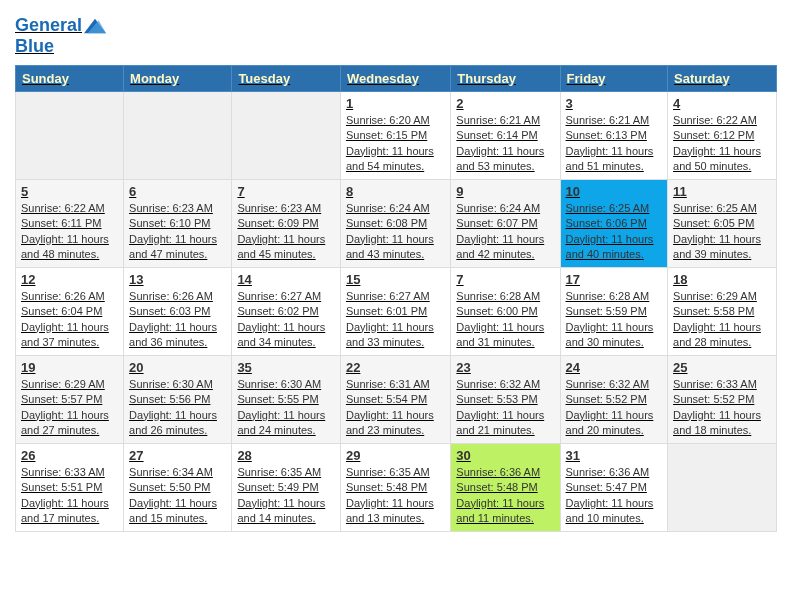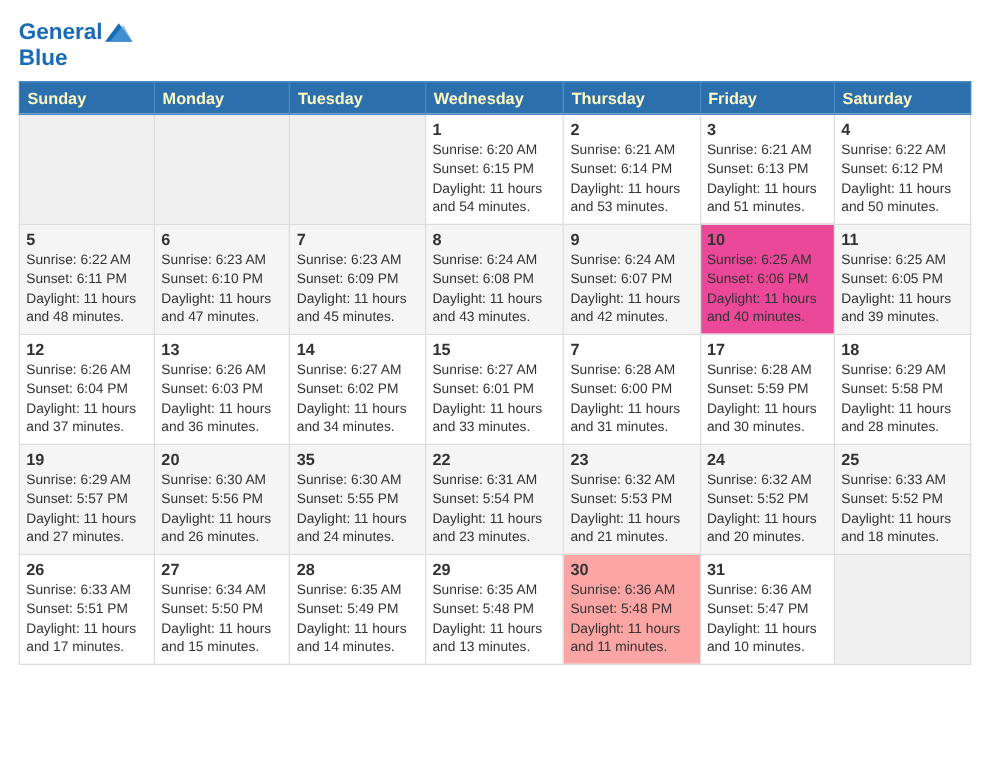--- a/index.html
+++ b/index.html
@@ -8,20 +8,21 @@
       background: #fff;
       width: 792px;
       height: 612px;
       overflow: hidden;
     }
     .page {
       width: 792px;
       height: 612px;
       padding: 10px 15px;
       background: #fff;
+      text-decoration: underline;
     }
     .header {
       display: flex;
       justify-content: space-between;
       align-items: flex-start;
       margin-bottom: 8px;
     }
     .logo {
       display: flex;
       align-items: center;
@@ -185,21 +186,21 @@
             <div class="day-info" style="white-space: pre-line;">Sunrise: 6:24 AM
 Sunset: 6:08 PM
 Daylight: 11 hours and 43 minutes.</div>
           </td>
           <td style="background: rgb(245, 245, 245);">
             <div class="day-num">9</div>
             <div class="day-info" style="white-space: pre-line;">Sunrise: 6:24 AM
 Sunset: 6:07 PM
 Daylight: 11 hours and 42 minutes.</div>
           </td>
-          <td style="background: #ec4899;">
+          <td style="background: #0ea5e9;">
             <div class="day-num">10</div>
             <div class="day-info" style="white-space: pre-line;">Sunrise: 6:25 AM
 Sunset: 6:06 PM
 Daylight: 11 hours and 40 minutes.</div>
           </td>
           <td style="background: rgb(245, 245, 245);">
             <div class="day-num">11</div>
             <div class="day-info" style="white-space: pre-line;">Sunrise: 6:25 AM
 Sunset: 6:05 PM
 Daylight: 11 hours and 39 minutes.</div>
@@ -311,21 +312,21 @@
             <div class="day-info" style="white-space: pre-line;">Sunrise: 6:35 AM
 Sunset: 5:49 PM
 Daylight: 11 hours and 14 minutes.</div>
           </td>
           <td style="background: rgb(255, 255, 255);">
             <div class="day-num">29</div>
             <div class="day-info" style="white-space: pre-line;">Sunrise: 6:35 AM
 Sunset: 5:48 PM
 Daylight: 11 hours and 13 minutes.</div>
           </td>
-          <td style="background: #fca5a5;">
+          <td style="background: #bef264;">
             <div class="day-num">30</div>
             <div class="day-info" style="white-space: pre-line;">Sunrise: 6:36 AM
 Sunset: 5:48 PM
 Daylight: 11 hours and 11 minutes.</div>
           </td>
           <td style="background: rgb(255, 255, 255);">
             <div class="day-num">31</div>
             <div class="day-info" style="white-space: pre-line;">Sunrise: 6:36 AM
 Sunset: 5:47 PM
 Daylight: 11 hours and 10 minutes.</div>

